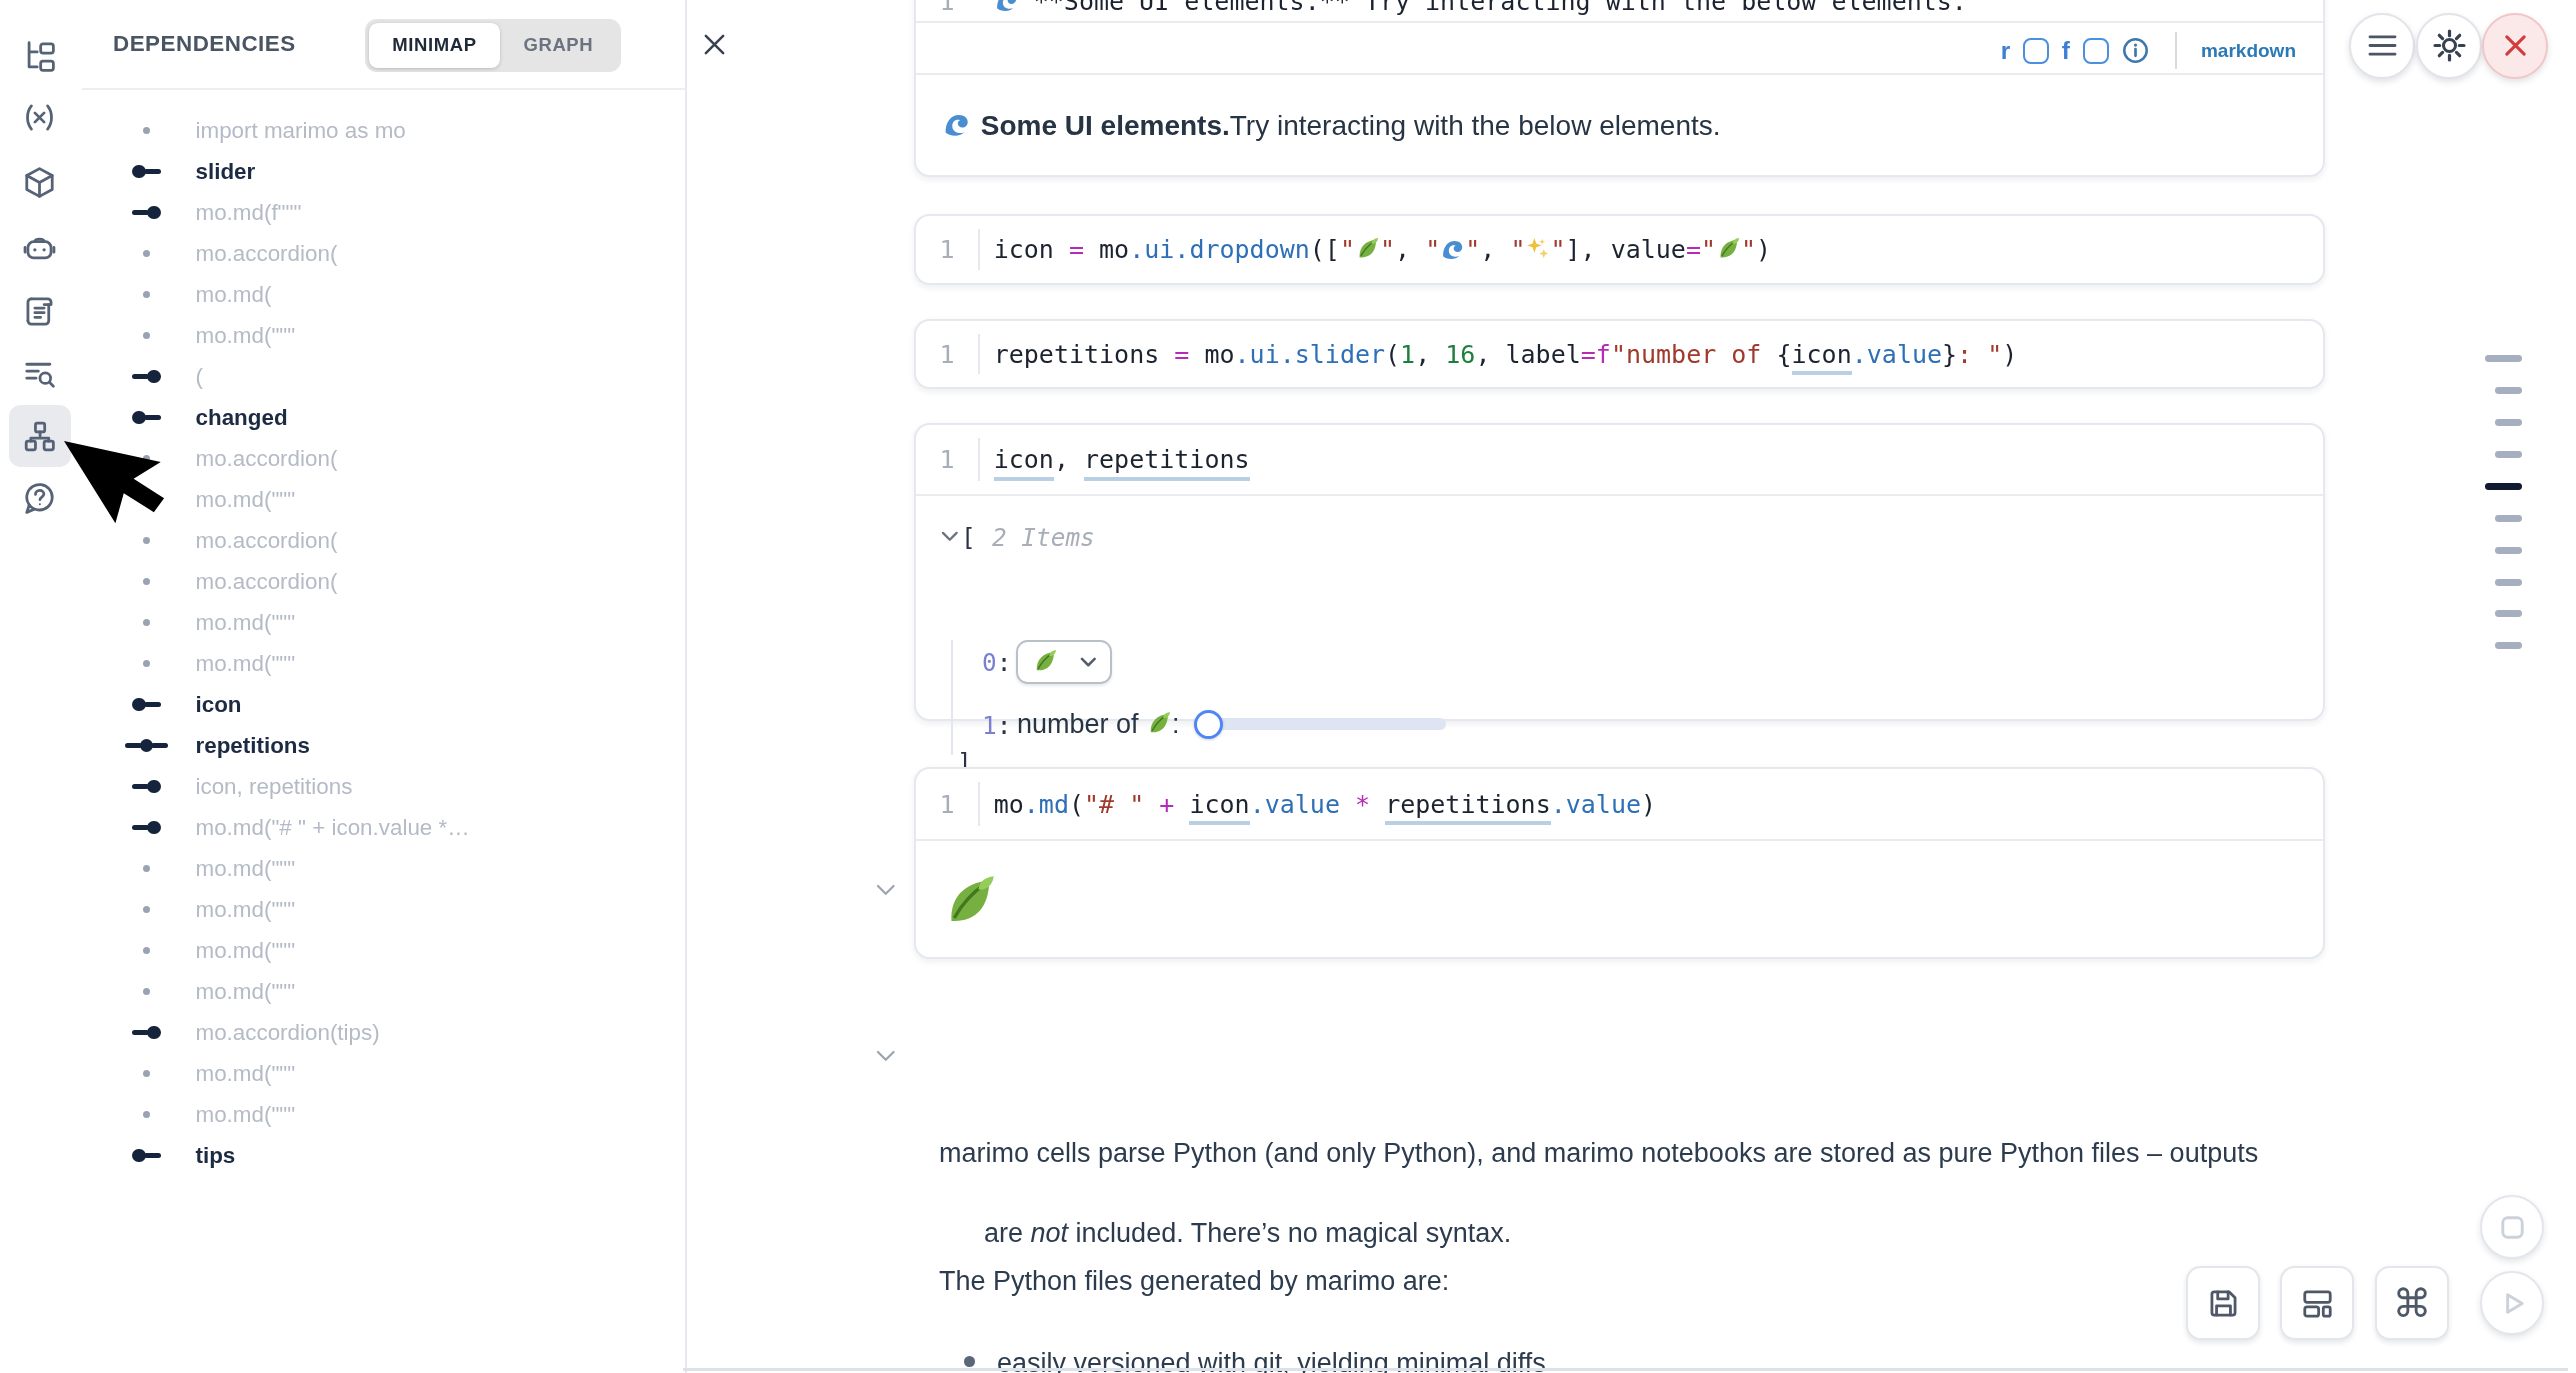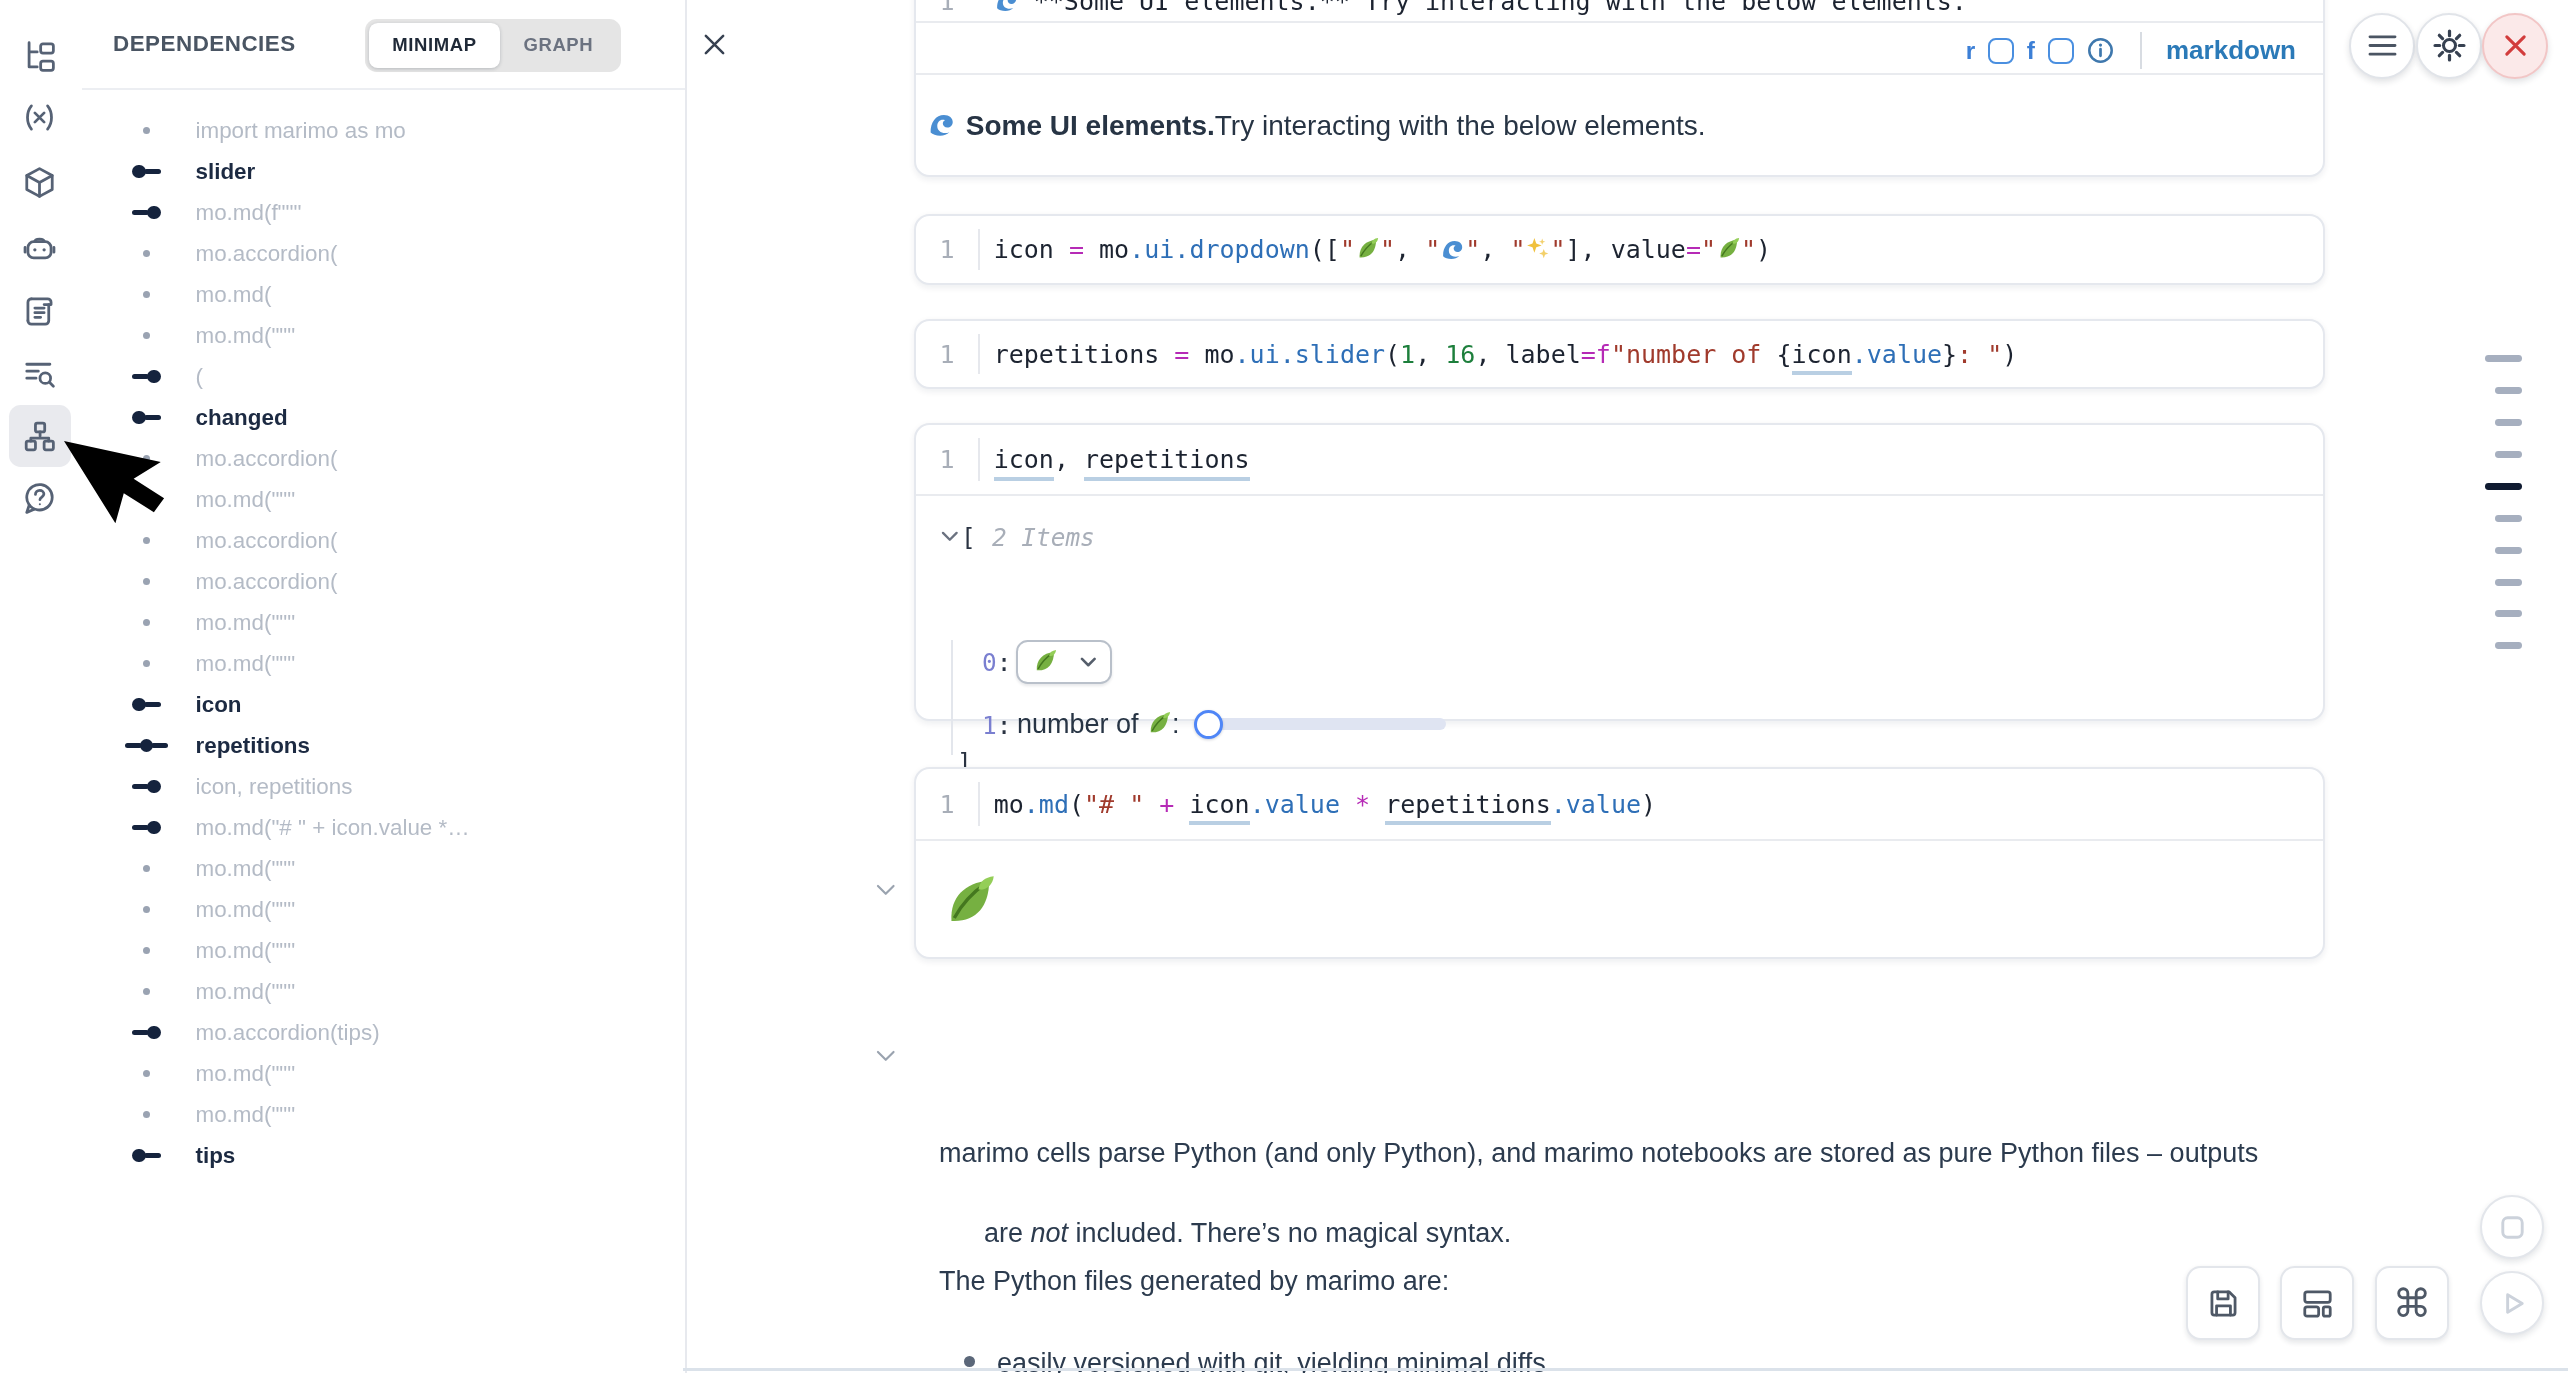--- a/index.html
+++ b/index.html
@@ -40,22 +40,22 @@
   .tok-u{color:#1c2330;border-bottom:4.9px solid #b9cfe3;padding-bottom:2.9px}
   .divider{position:absolute;left:0;right:0;height:2px;background:#e9ebef;}
   .emj{display:inline-block;width:1em;height:1em;vertical-align:-0.12em;}
   .emj svg{width:100%;height:100%;}
   
   .cell-top .top-src{position:absolute;left:0;right:0;top:47px;height:25px;display:flex;align-items:center;}
   .cell-top .toolbar{position:absolute;right:27px;top:84px;height:49px;display:flex;align-items:center;gap:12.7px;}
   .tb-letter{font-size:24.4px;font-weight:600;color:#3c7fd6;}
   .tb-box{width:26px;height:26px;border:2.9px solid #4a8fe0;border-radius:7.8px;background:#fff;box-sizing:border-box;}
   .tb-div{width:2px;height:37px;background:#d8dce2;margin:0 11.7px;}
-  .tb-lang{font-size:26px;font-weight:700;color:#2b7ab8;}
-  .cell-top .mdout{position:absolute;left:0;right:0;top:131px;height:105px;display:flex;align-items:center;padding-left:11px;font-size:28px;color:#273444;}
+  .tb-lang{font-size:19px;font-weight:700;color:#2b7ab8;}
+  .cell-top .mdout{position:absolute;left:0;right:0;top:131px;height:105px;display:flex;align-items:center;padding-left:26px;font-size:28px;color:#273444;}
   
   .tree{position:absolute;left:0;top:71px;right:0;bottom:0;font-family:"DejaVu Sans Mono",monospace;font-size:24.4px;color:#2a3342;}
   .tree-guide{position:absolute;left:35px;top:144px;width:2px;height:115px;background:#e3e6ec;}
   .tree-idx{color:#7a7fd0;}
   .tree-count{color:#a8aeb8;font-style:italic;}
   .dd-box{position:absolute;left:100px;top:144px;width:96px;height:44px;border:2.4px solid #b9c0ca;border-radius:11.7px;background:#fff;box-shadow:0 2px 2.9px rgba(20,30,50,.10);display:flex;align-items:center;justify-content:space-between;padding:0 13.7px;box-sizing:border-box;}
   .slider-label{font-family:"Liberation Sans",sans-serif;font-size:27px;color:#273444;}
   .sl-track{position:absolute;left:293px;top:222px;width:237px;height:11.7px;border-radius:5.9px;background:#dfe4f2;}
   .sl-thumb{position:absolute;left:278px;top:214px;width:29px;height:29px;border-radius:50%;background:#fff;border:3.4px solid #4f86f7;box-sizing:border-box;box-shadow:0 1px 2.9px rgba(20,30,50,.2);}
   

